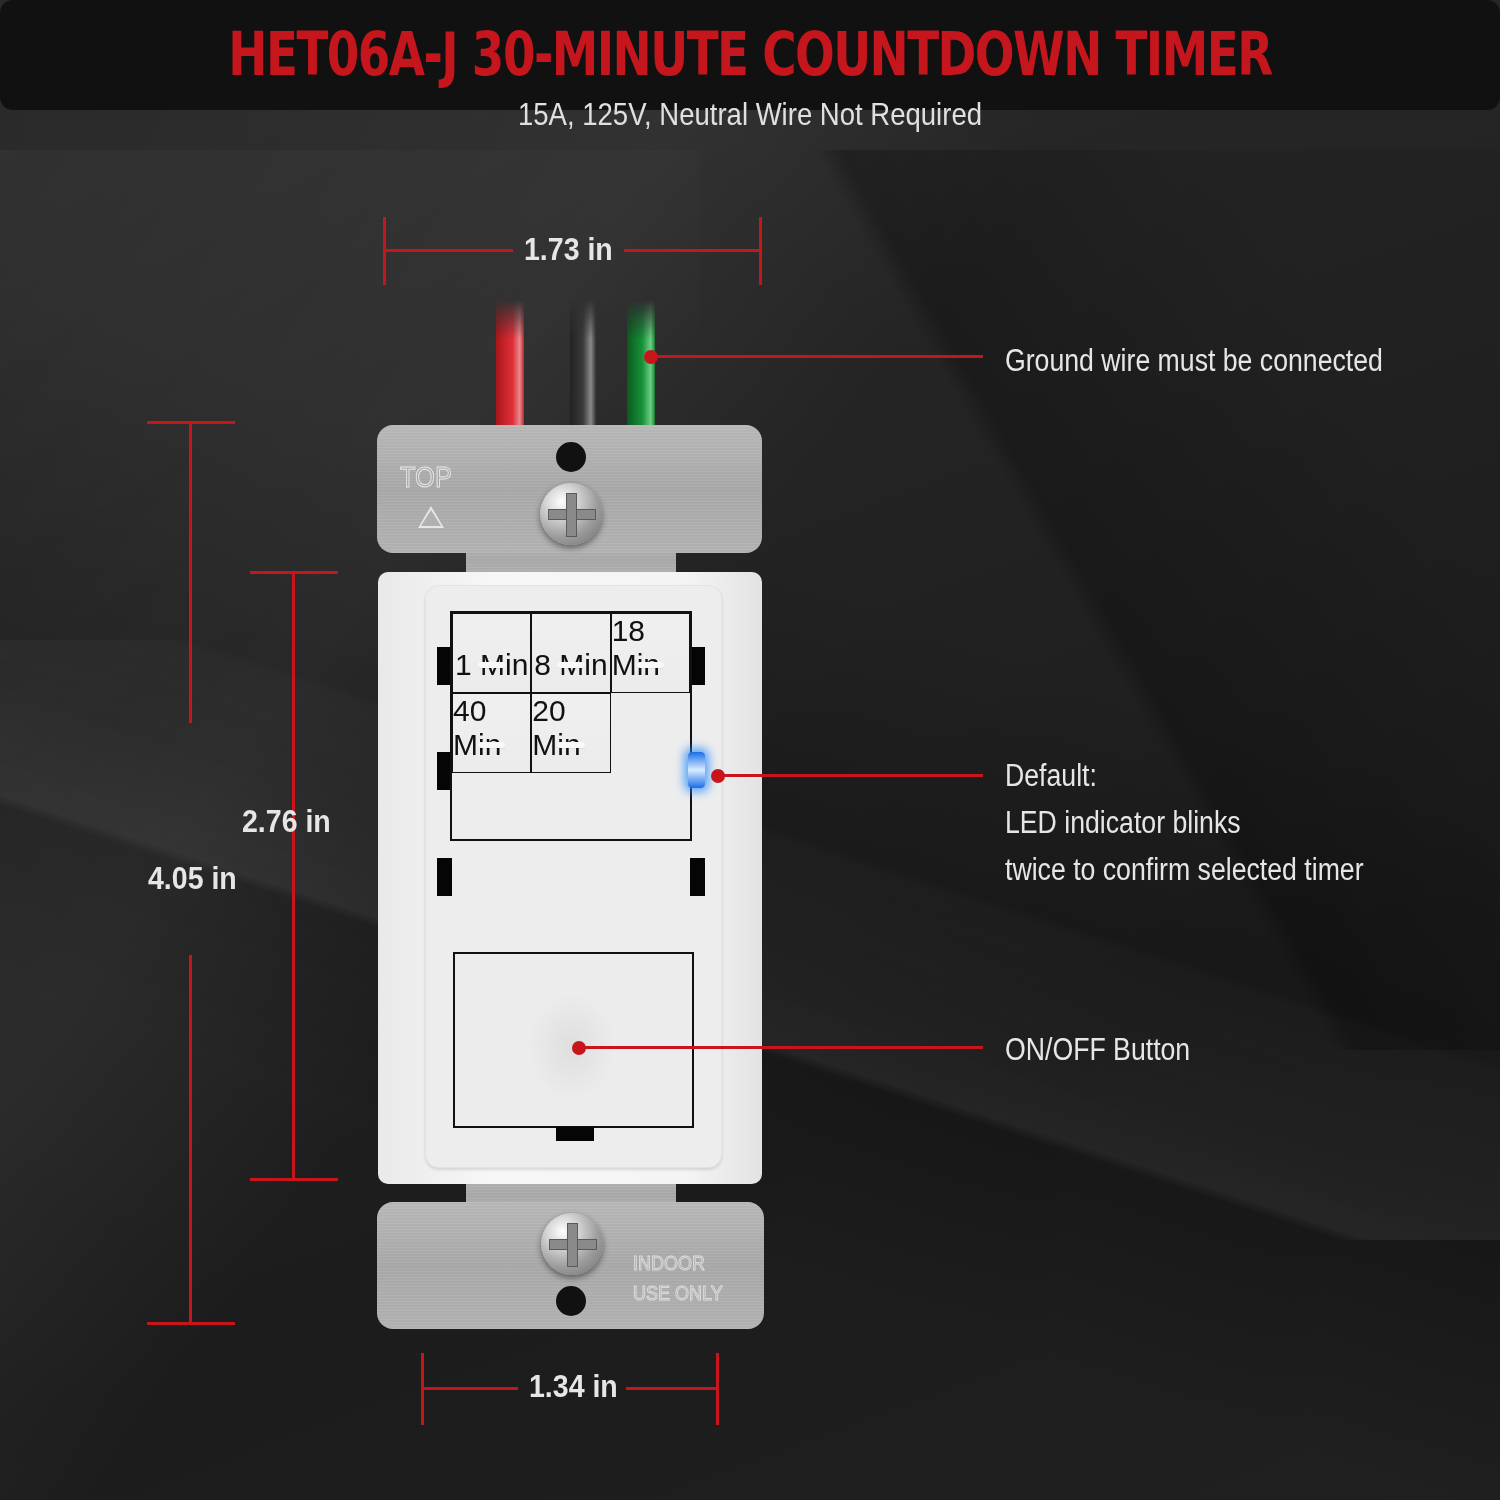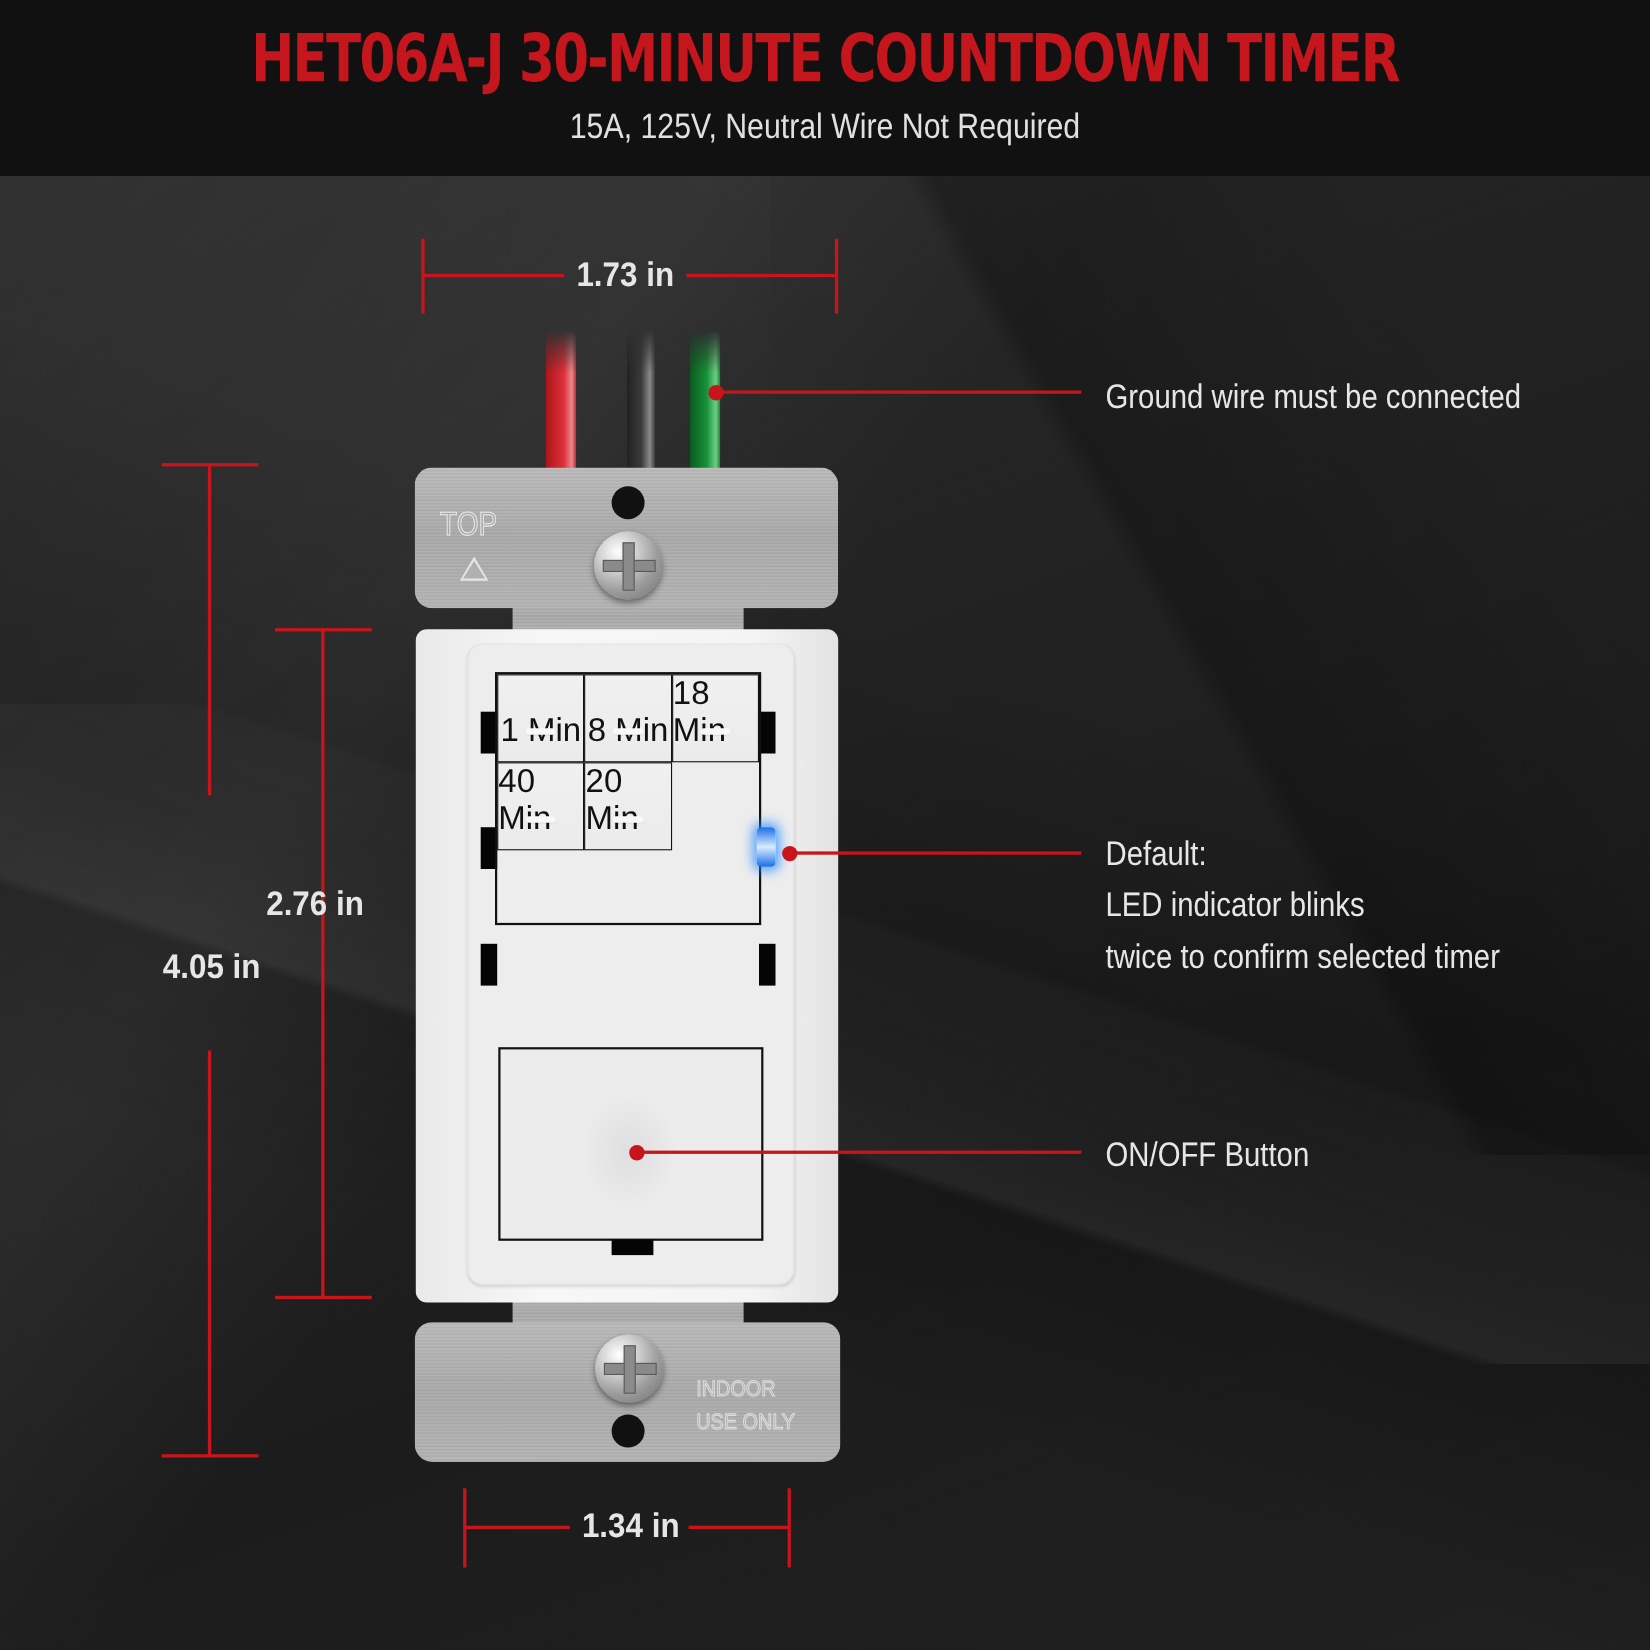--- a/index.html
+++ b/index.html
@@ -15,22 +15,23 @@
   }
   .facet { position: absolute; pointer-events: none; }
   .facet.f1 { left: 0; top: 640px; width: 1500px; height: 600px;
     background: linear-gradient(18deg, rgba(0,0,0,0) 0%, rgba(0,0,0,0) 40%, rgba(255,255,255,0.06) 41%, rgba(255,255,255,0.02) 60%, rgba(0,0,0,0) 61%); }
   .facet.f2 { left: 700px; top: 150px; width: 800px; height: 900px;
     background: linear-gradient(60deg, rgba(0,0,0,0) 48%, rgba(0,0,0,0.25) 50%, rgba(0,0,0,0.05) 80%); }
   .facet.f3 { left: 0px; top: 150px; width: 700px; height: 700px;
     background: linear-gradient(150deg, rgba(255,255,255,0.03) 0%, rgba(255,255,255,0.00) 60%); }
 
   .header-band {
-    position: absolute; left: 0; top: 0; width: 1500px; height: 160px;
+    position: absolute; left: 0; top: 0; width: 1500px; height: 110px;
     background: #111111;
+    border-radius: 13px;
   }
   .title {
     position: absolute; left: 0; width: 1500px; top: 14px; text-align: center;
     font-family: "DejaVu Sans", sans-serif; font-weight: bold;
     font-size: 60px; letter-spacing: -2px; color: #c4161c;
     transform: scaleX(0.78); transform-origin: center;
     line-height: 80px;
   }
   .subtitle {
     position: absolute; left: 0; width: 1500px; top: 94px; text-align: center;

